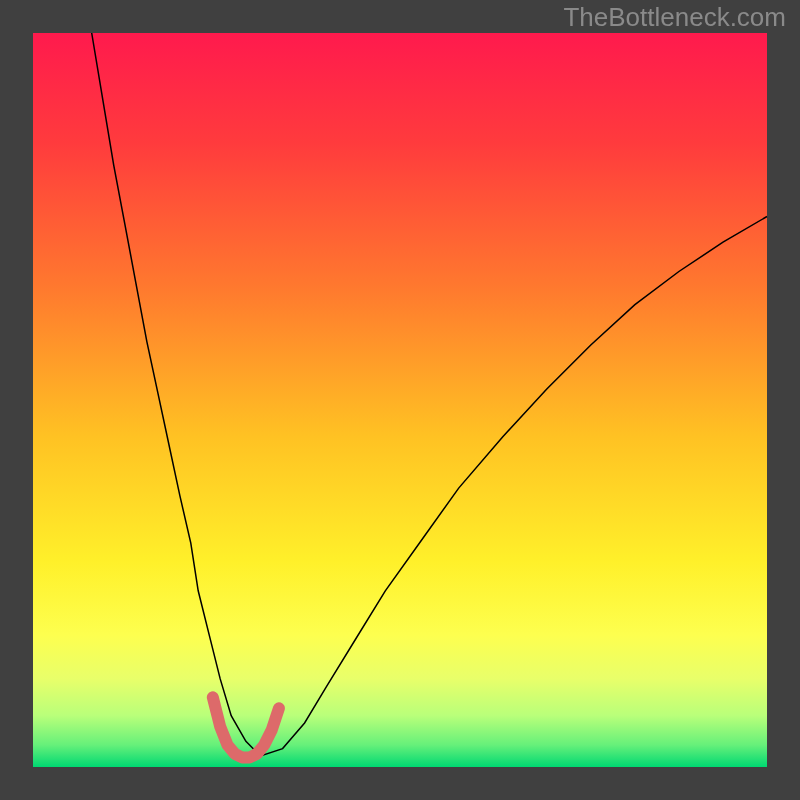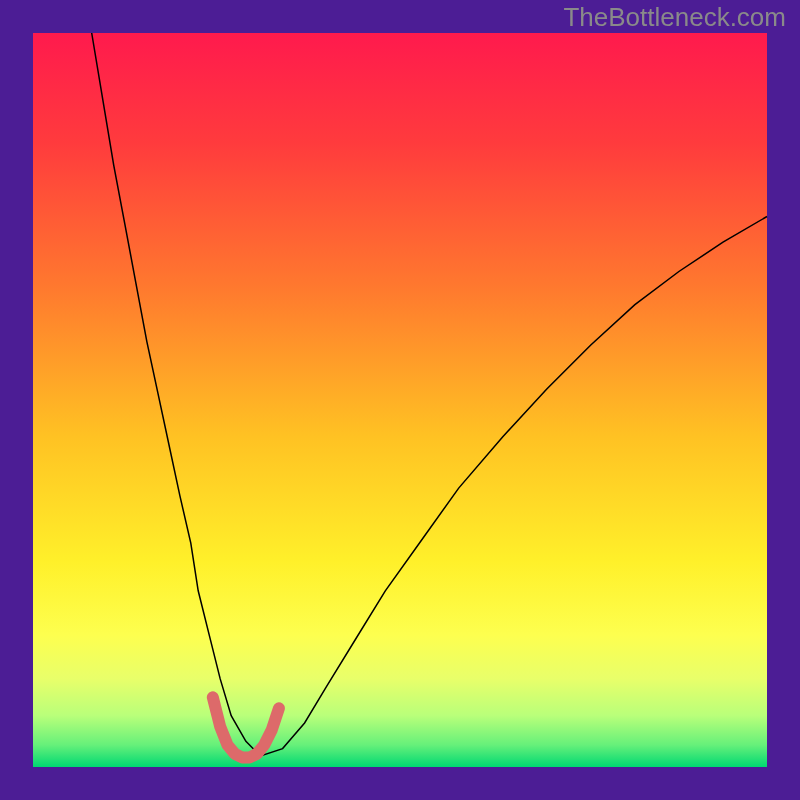--- a/index.html
+++ b/index.html
@@ -4,21 +4,21 @@
 <style>
   body {
     margin: 0;
     padding: 0;
     background: #fff;
   }
   .container {
     position: relative;
     width: 800px;
     height: 800px;
-    background: #4c1d95;
+    background: #404040;
   }
   .watermark {
     position: absolute;
     top: 2px;
     right: 14px;
     font-family: Arial, Helvetica, sans-serif;
     font-size: 26px;
     color: #8a8a8a;
     font-weight: 500;
     z-index: 10;

